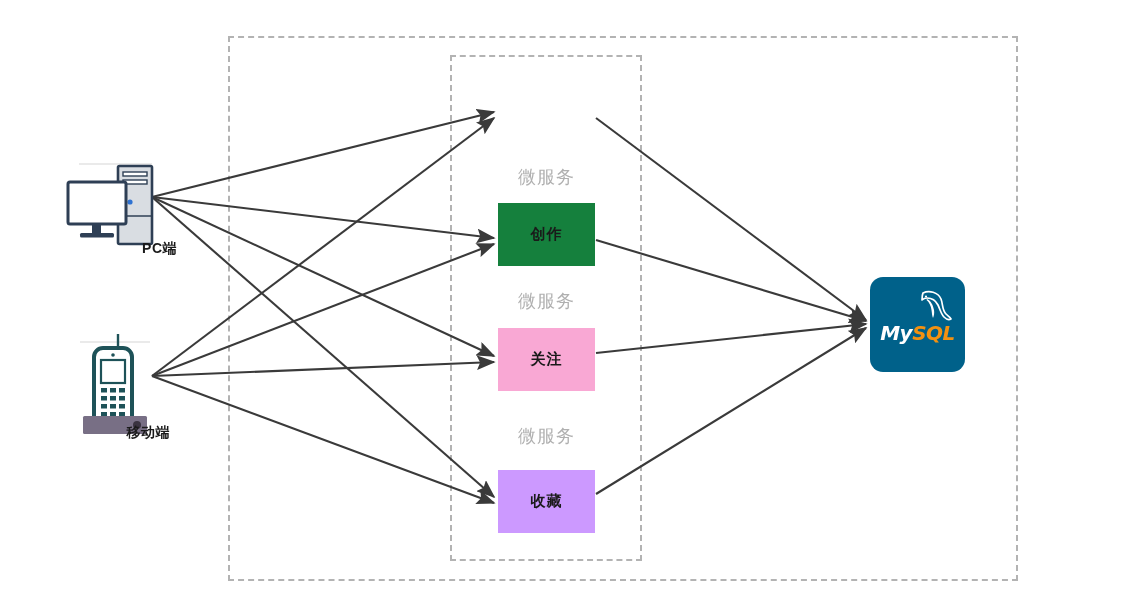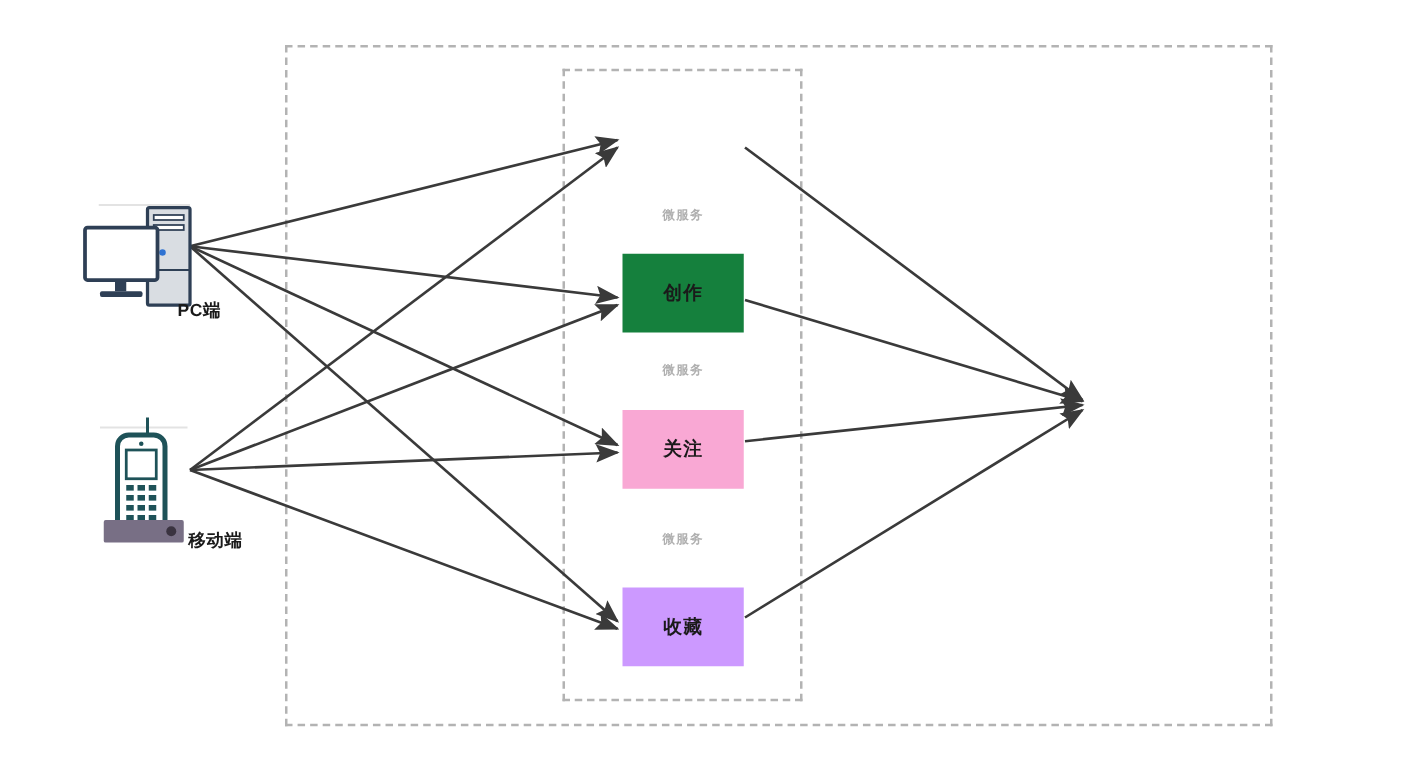--- a/index.html
+++ b/index.html
@@ -45,22 +45,22 @@
   #svc-create { top: 203px; background: #15803d; }
   #svc-follow { top: 328px; background: #f9a8d4; }
   #svc-favorite { top: 470px; background: #CC99FF; }
 
   .micro-label {
     position: absolute;
     left: 498px;
     width: 97px;
     text-align: center;
     color: #b0b0b0;
-    font-size: 10px;
-    font-weight: bold;
+    font-size: 18px;
+    font-weight: normal;
     letter-spacing: 1px;
     z-index: 5;
   }
   #micro-1 { top: 165px; }
   #micro-2 { top: 289px; }
   #micro-3 { top: 424px; }
 
   #arrows-layer {
     position: absolute;
     left: 0; top: 0;
@@ -79,21 +79,21 @@
     position: absolute;
     width: 130px;
     text-align: right;
     font-size: 14px;
     font-weight: bold;
     color: #1a1a1a;
     letter-spacing: 0.5px;
     z-index: 6;
   }
   #pc-caption { left: 47px; top: 240px; }
-  #mobile-caption { left: 64px; top: 424px; }
+  #mobile-caption { left: 40px; top: 424px; }
 
   #mysql-node {
     background: #00618A;
     border-radius: 13px;
   }
   .mysql-wordmark {
     position: absolute;
     left: 0; right: 0;
     bottom: 27px;
     text-align: center;
@@ -197,14 +197,27 @@
   <div class="node-caption" id="mobile-caption">移动端</div>
 
   <div class="svc-box" id="svc-create">创作</div>
   <div class="svc-box" id="svc-follow">关注</div>
   <div class="svc-box" id="svc-favorite">收藏</div>
 
   <div class="micro-label" id="micro-1">微服务</div>
   <div class="micro-label" id="micro-2">微服务</div>
   <div class="micro-label" id="micro-3">微服务</div>
 
+  <div class="node-icon" id="mysql-node">
+    <svg class="mysql-dolphin" viewBox="0 0 40 38" xmlns="http://www.w3.org/2000/svg">
+      <path d="M10,4 C16,1 25,3 28,10 C30,15 29,21 33,25 C35,27 37,28 38,30
+               C36,31 33,30 31,28 C28,25 27,20 25,16 C23,12 19,9 14,9
+               C12,9 10,10 9,11 C9,8 9,6 10,4 Z" fill="none" stroke="#ffffff" stroke-width="1.7" stroke-linejoin="round"></path>
+      <path d="M14,10 C18,12 20,16 21,21 C21.5,24 21,27 20,29
+               C19,27 19,24 18.5,21 C18,17 16,13 13.5,11 Z" fill="#ffffff"></path>
+      <circle cx="13" cy="7.5" r="1.1" fill="#ffffff"></circle>
+    </svg>
+    <div class="mysql-wordmark">
+      <span class="mysql-my">My</span><span class="mysql-sql">SQL</span>
+    </div>
+  </div>
 
 </div>
 
 </body></html>

